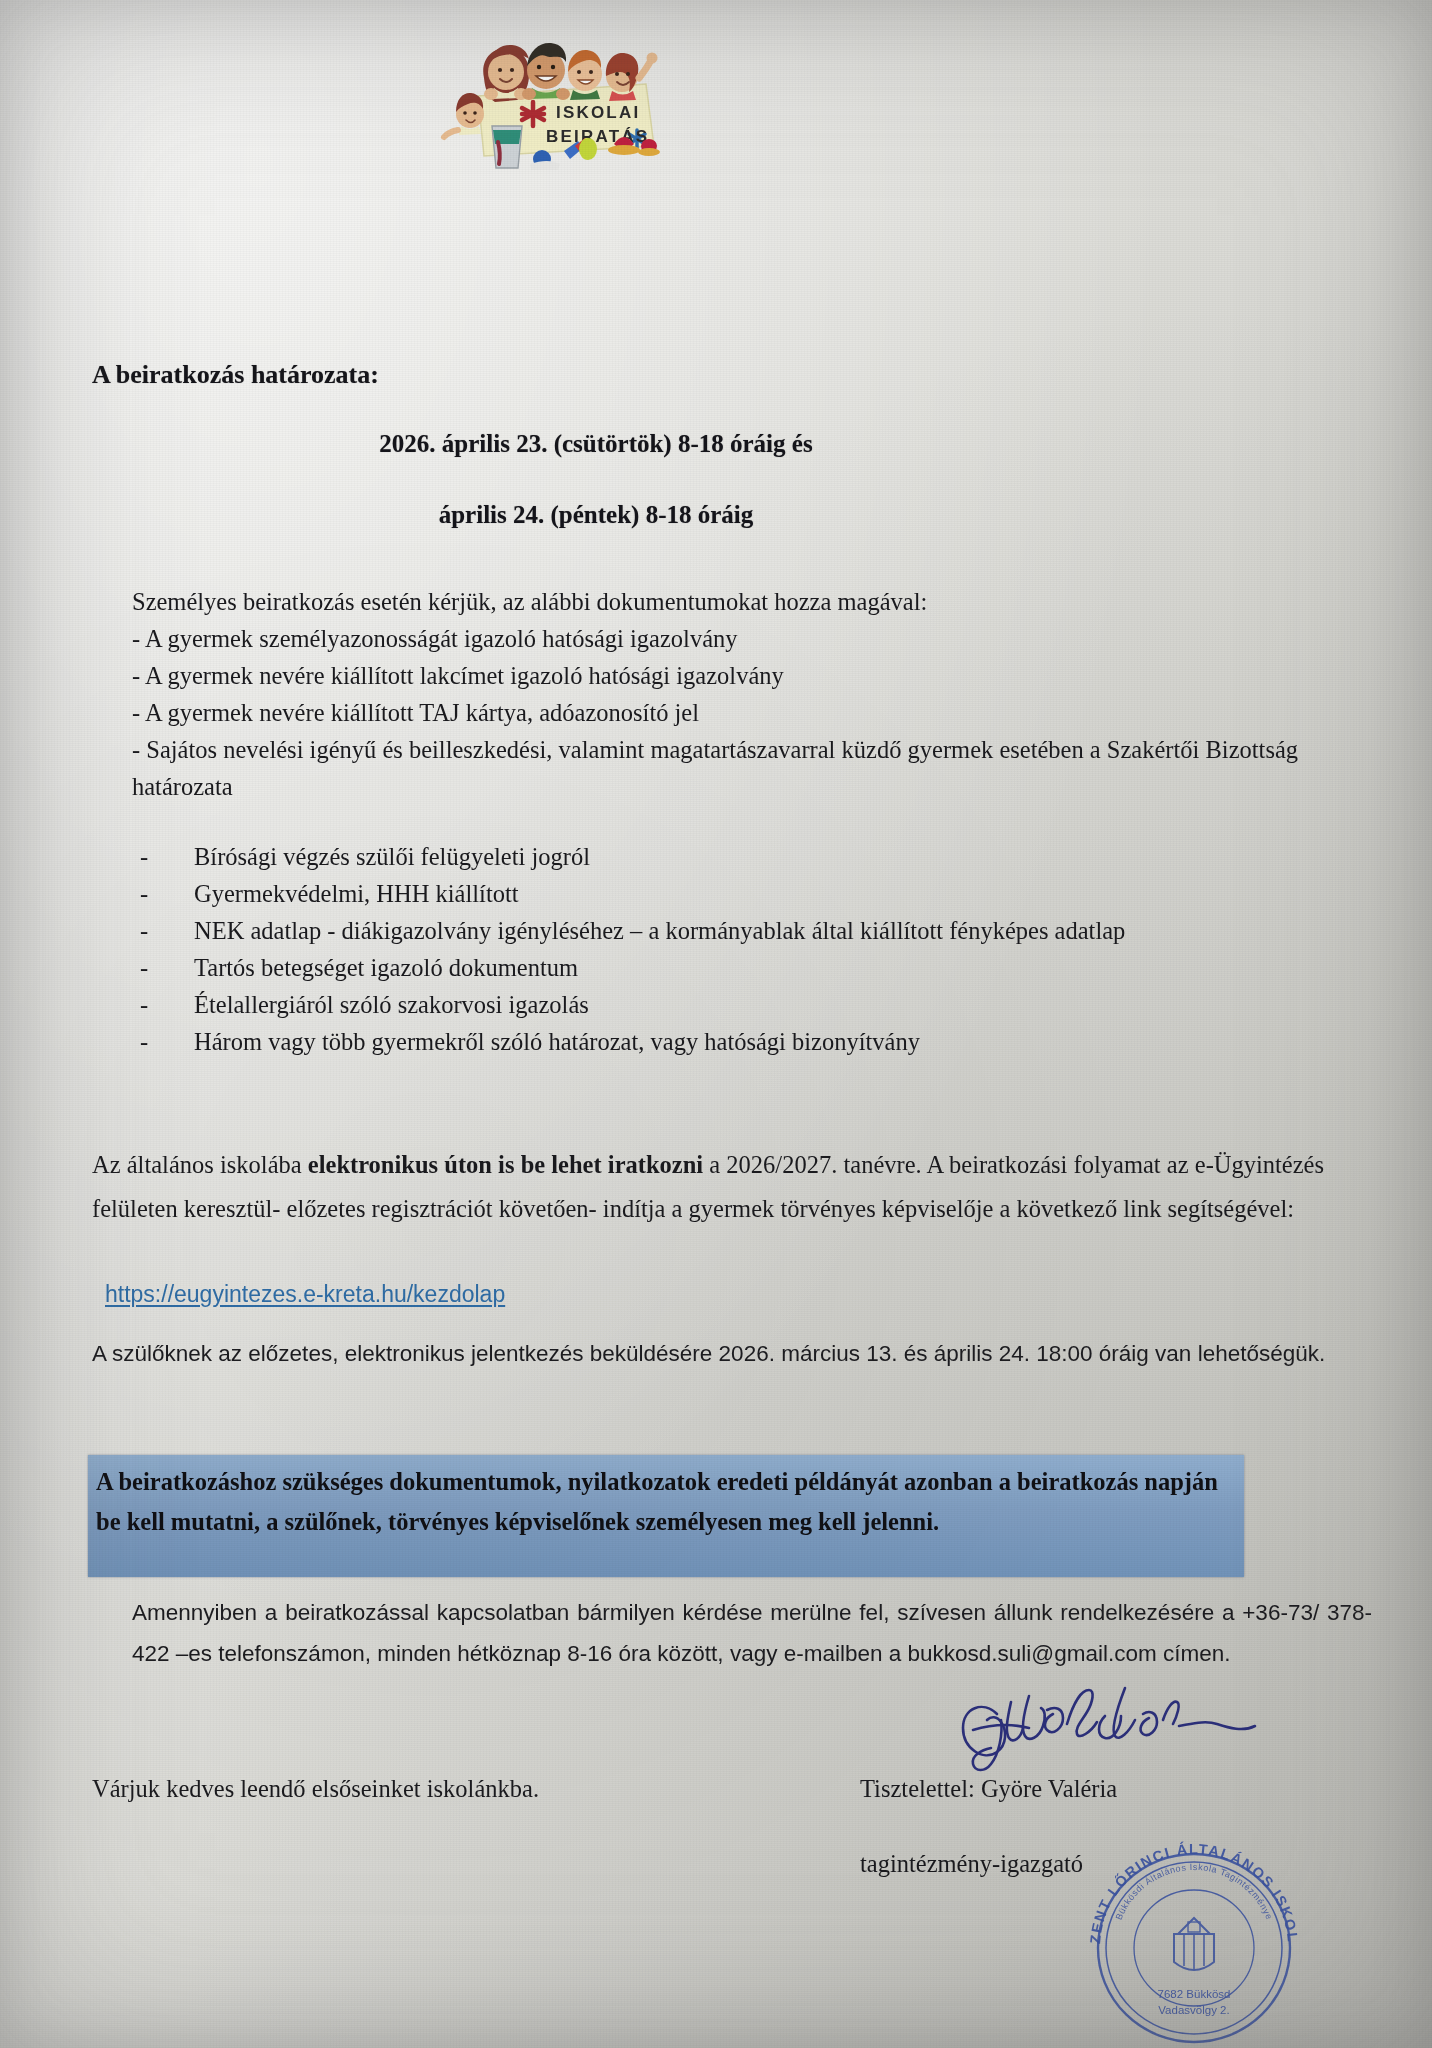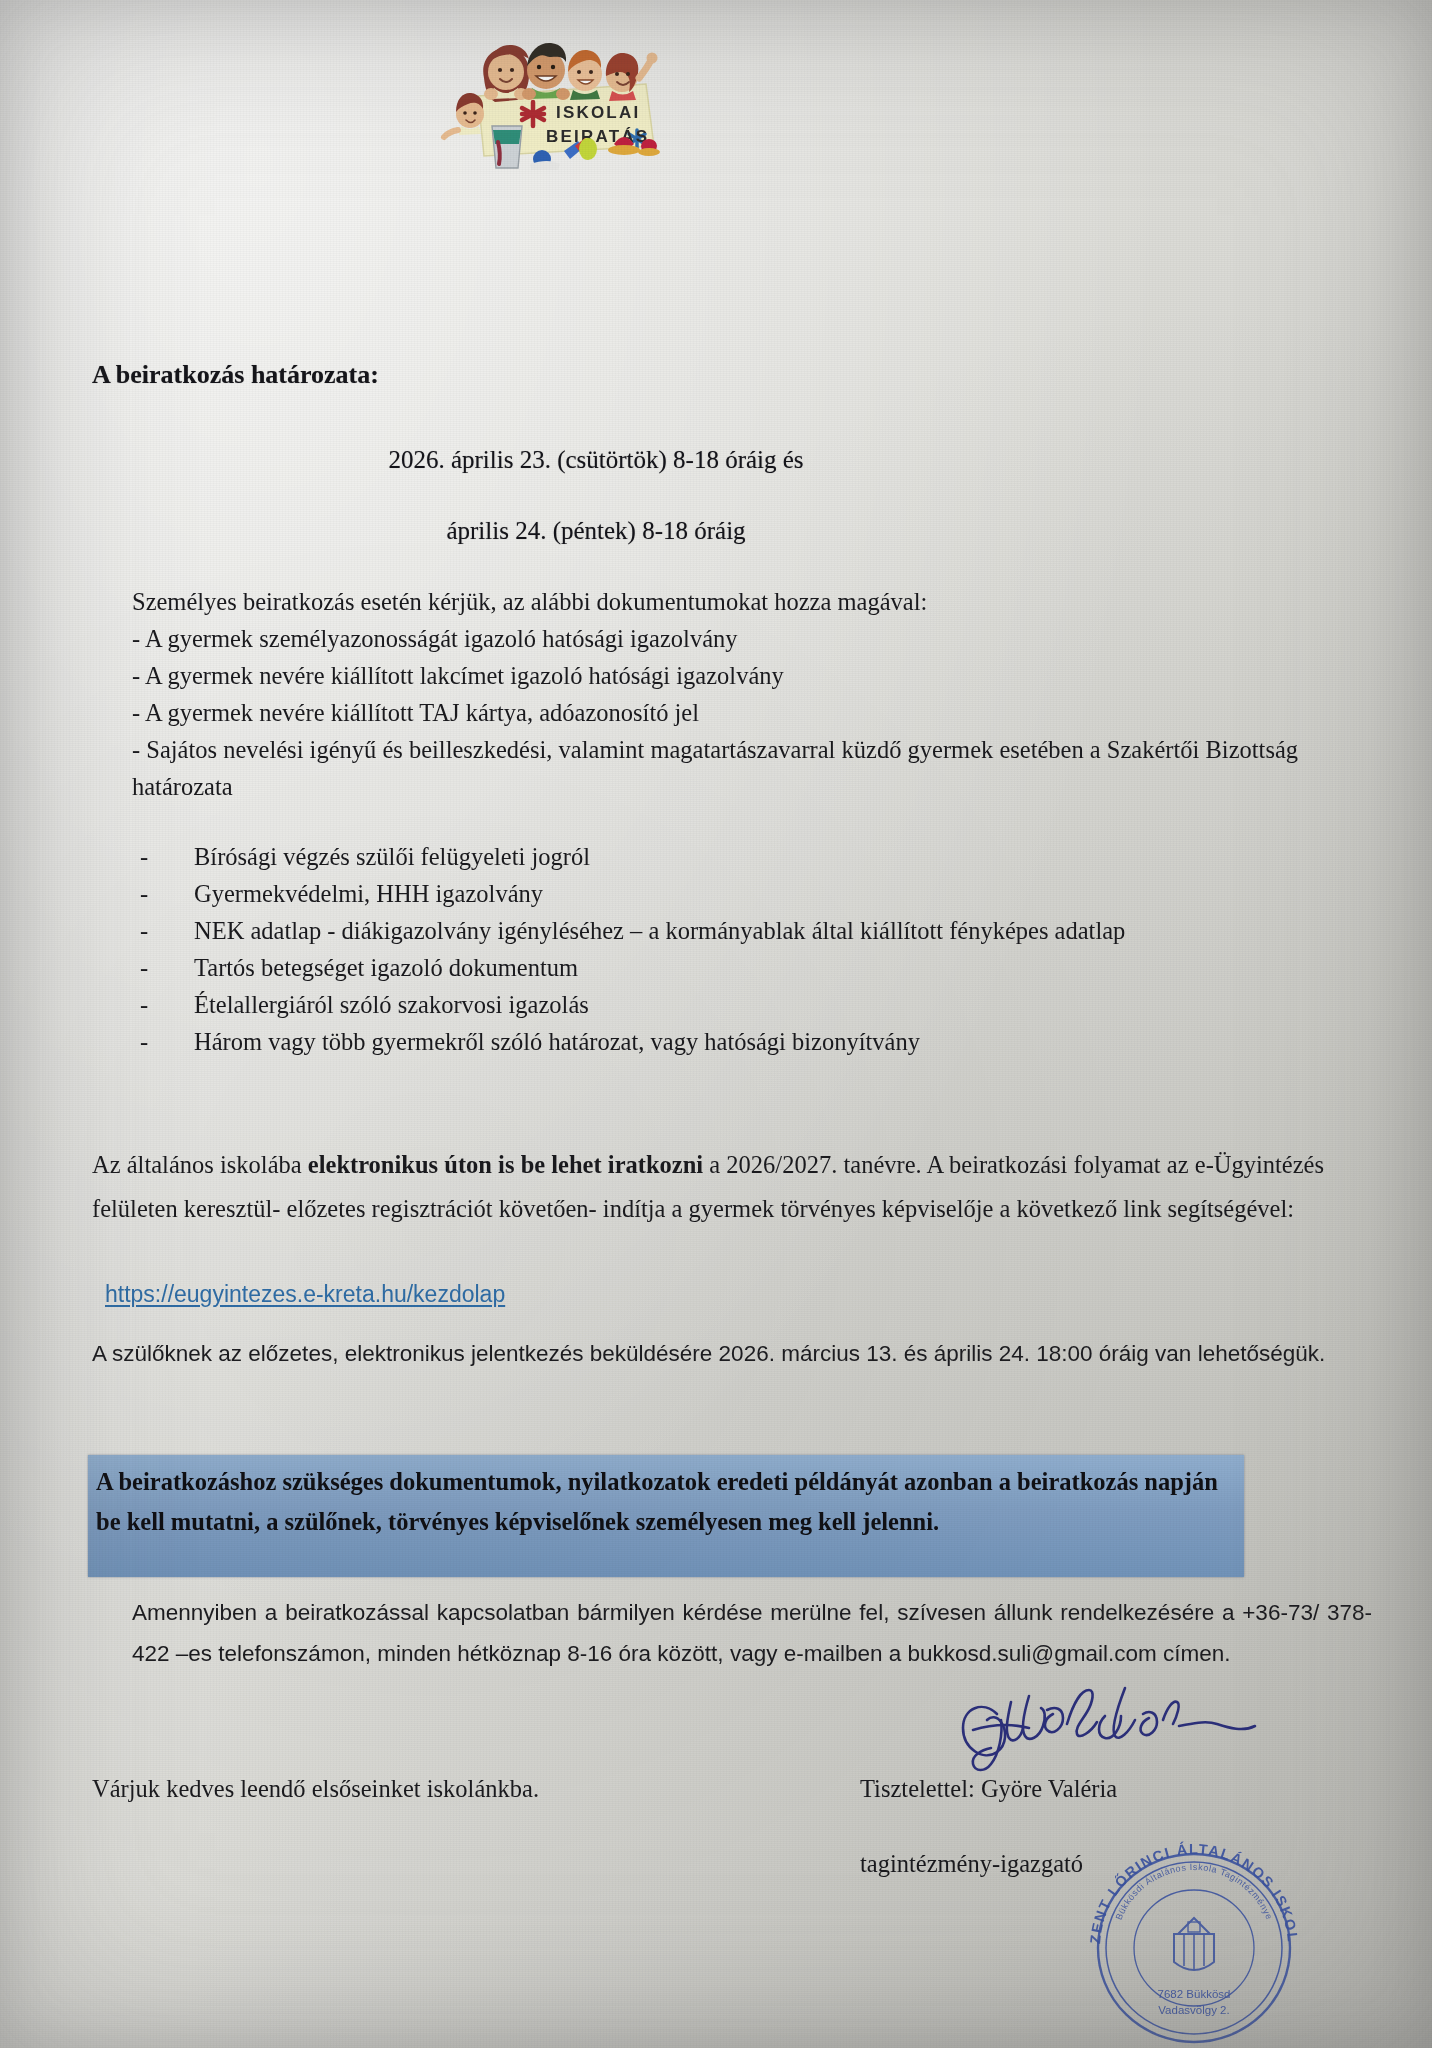--- a/index.html
+++ b/index.html
@@ -59,23 +59,22 @@
   .subhead {
     position:absolute; left:92px; top:360px;
     font-family:"Liberation Serif", serif;
     font-weight:bold; font-size:26px; color:#15151a;
     text-shadow:0 0 1px rgba(0,0,0,0.35);
   }
 
   .date-line {
     position:absolute; width:1192px; text-align:center;
     font-family:"Liberation Serif", serif;
-    font-weight:normal; font-size:25px; color:#14141a;
+    font-weight:bold; font-size:25px; color:#14141a;
     text-shadow:0 0 1px rgba(0,0,0,0.35);
-    margin-top:16px;
   }
   #date1 { top:430px; }
   #date2 { top:501px; }
 
   
   .doc-intro {
     position:absolute; left:132px; top:583px; width:1190px;
     font-size:24.5px; line-height:37px; color:#1a1a1e;
   }
   .doc-intro div { white-space:nowrap; }
@@ -263,21 +262,21 @@
     <div class="doc-intro">
       <div>Személyes beiratkozás esetén kérjük, az alábbi dokumentumokat hozza magával:</div>
       <div>- A gyermek személyazonosságát igazoló hatósági igazolvány</div>
       <div>- A gyermek nevére kiállított lakcímet igazoló hatósági igazolvány</div>
       <div>- A gyermek nevére kiállított TAJ kártya, adóazonosító jel</div>
       <div class="wrap">- Sajátos nevelési igényű és beilleszkedési, valamint magatartászavarral küzdő gyermek esetében a Szakértői Bizottság határozata</div>
     </div>
 
     <ul class="dash-list">
       <li><span class="dash">-</span><span>Bírósági végzés szülői felügyeleti jogról</span></li>
-      <li><span class="dash">-</span><span>Gyermekvédelmi, HHH igazolvány</span></li>
+      <li><span class="dash">-</span><span>Gyermekvédelmi, HHH kiállított</span></li>
       <li><span class="dash">-</span><span>NEK adatlap - diákigazolvány igényléséhez – a kormányablak által kiállított fényképes adatlap</span></li>
       <li><span class="dash">-</span><span>Tartós betegséget igazoló dokumentum</span></li>
       <li><span class="dash">-</span><span>Ételallergiáról szóló szakorvosi igazolás</span></li>
       <li><span class="dash">-</span><span>Három vagy több gyermekről szóló határozat, vagy hatósági bizonyítvány</span></li>
     </ul>
 
     <div class="para" id="para-elektronikus"><span>Az általános iskolába </span><b>elektronikus úton is be lehet iratkozni</b><span> a 2026/2027. tanévre. A beiratkozási folyamat az e-Ügyintézés felületen keresztül- előzetes regisztrációt követően- indítja a gyermek törvényes képviselője a következő link segítségével:</span></div>
 
     <a class="link" href="#">https://eugyintezes.e-kreta.hu/kezdolap</a>
 

